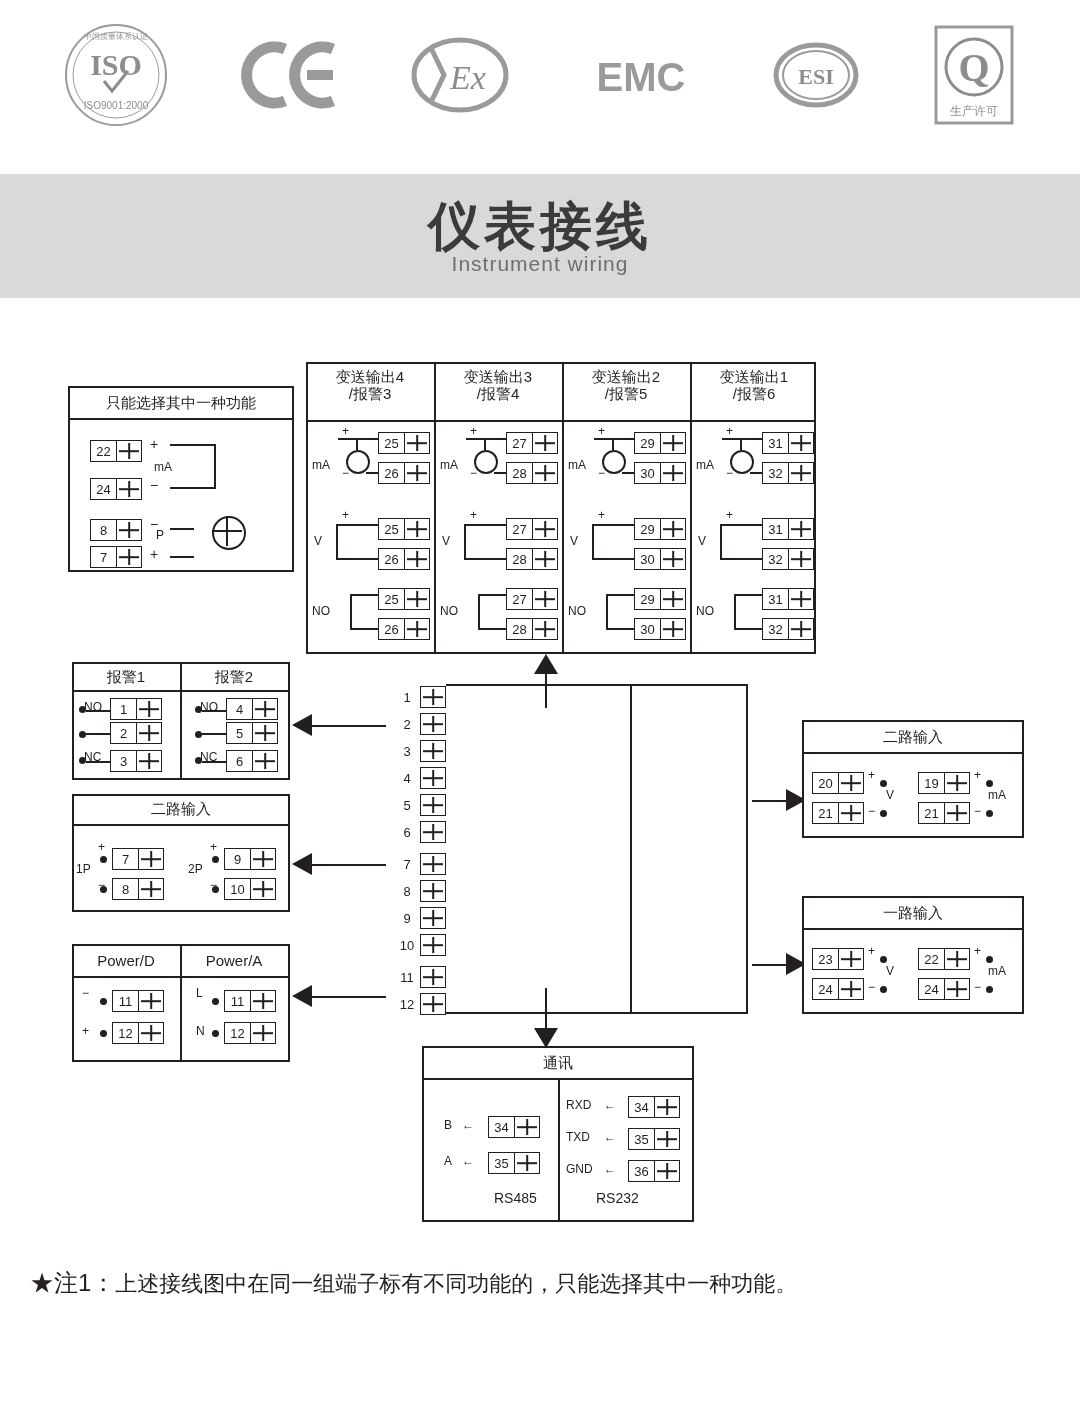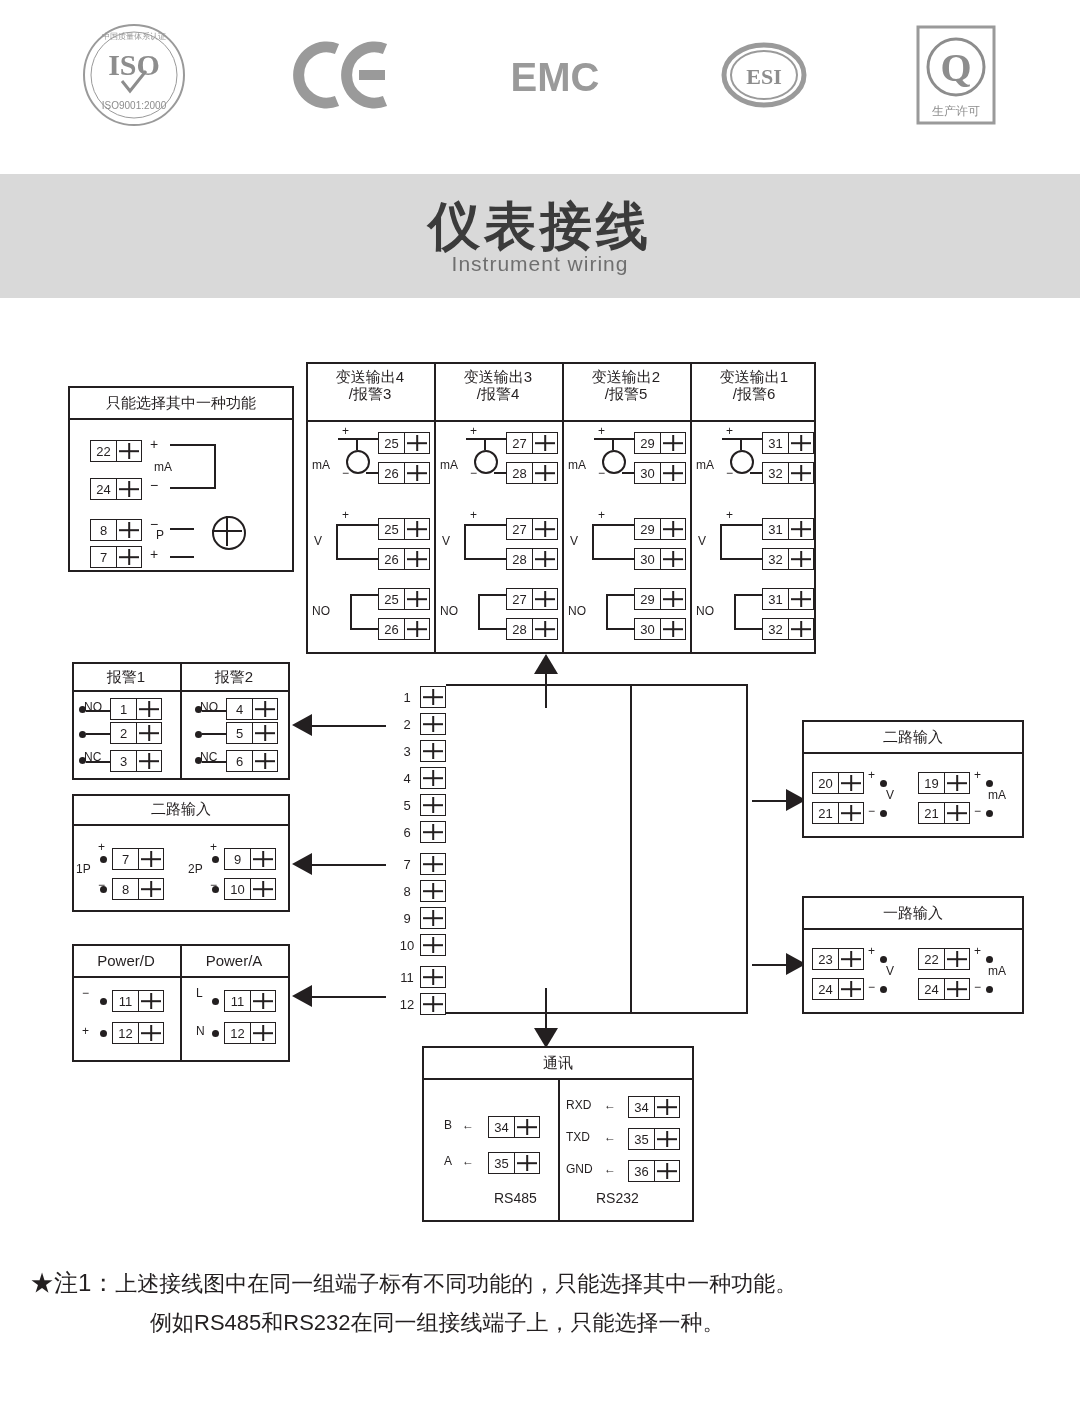--- a/index.html
+++ b/index.html
@@ -61,20 +61,27 @@
       <path d="M40 58 l8 10 l16 -20" fill="none" stroke="#8d8d8d" stroke-width="3"></path>
       <text x="52" y="86" font-family="Liberation Sans, sans-serif" font-size="10" fill="#8d8d8d" text-anchor="middle">ISO9001:2000</text>
       <text x="52" y="16" font-family="Liberation Sans, sans-serif" font-size="8" fill="#9a9a9a" text-anchor="middle">中国质量体系认证</text>
     </svg>
   </div>
   <div class="cert">
     <svg width="96" height="72" viewBox="0 0 96 72">
       <path d="M44 10 A28 28 0 1 0 44 62" fill="none" stroke="#9a9a9a" stroke-width="11"></path>
       <path d="M92 10 A28 28 0 1 0 92 62" fill="none" stroke="#9a9a9a" stroke-width="11"></path>
       <rect x="66" y="31" width="26" height="10" fill="#9a9a9a"></rect>
+    </svg>
+  </div>
+  <div class="cert">
+    <svg width="100" height="78" viewBox="0 0 100 78">
+      <ellipse cx="50" cy="39" rx="46" ry="35" fill="none" stroke="#9a9a9a" stroke-width="5"></ellipse>
+      <path d="M22 14 L34 39 L22 64" fill="none" stroke="#9a9a9a" stroke-width="5"></path>
+      <text x="58" y="53" font-size="34" font-style="italic" font-family="Liberation Serif, serif" fill="#8d8d8d" text-anchor="middle">Ex</text>
     </svg>
   </div>
   <div class="cert">
     <svg width="118" height="56" viewBox="0 0 118 56">
       <text x="59" y="44" font-size="40" font-weight="bold" font-family="Liberation Sans, sans-serif" fill="#9a9a9a" text-anchor="middle">EMC</text>
     </svg>
   </div>
   <div class="cert">
     <svg width="86" height="66" viewBox="0 0 86 66">
       <ellipse cx="43" cy="33" rx="40" ry="30" fill="none" stroke="#9a9a9a" stroke-width="5"></ellipse>
@@ -659,16 +666,13 @@
 <div class="lbl sm" style="left:566px;top:1162px;">GND</div>
 <div class="lbl sm" style="left:604px;top:1098px;">←</div>
 <div class="lbl sm" style="left:604px;top:1130px;">←</div>
 <div class="lbl sm" style="left:604px;top:1162px;">←</div>
 <div class="lbl" style="left:596px;top:1190px;">RS232</div>
 
 <div class="notes">
   <div class="note" style="padding-left:30px;">
     <span class="star">★注1：</span><span>上述接线图中在同一组端子标有不同功能的，只能选择其中一种功能。</span>
   </div>
-  <div class="note" style="padding-left:150px;">
-    <span>例如RS485和RS232在同一组接线端子上，只能选择一种。</span>
-  </div>
 </div>
 
 </body></html>

